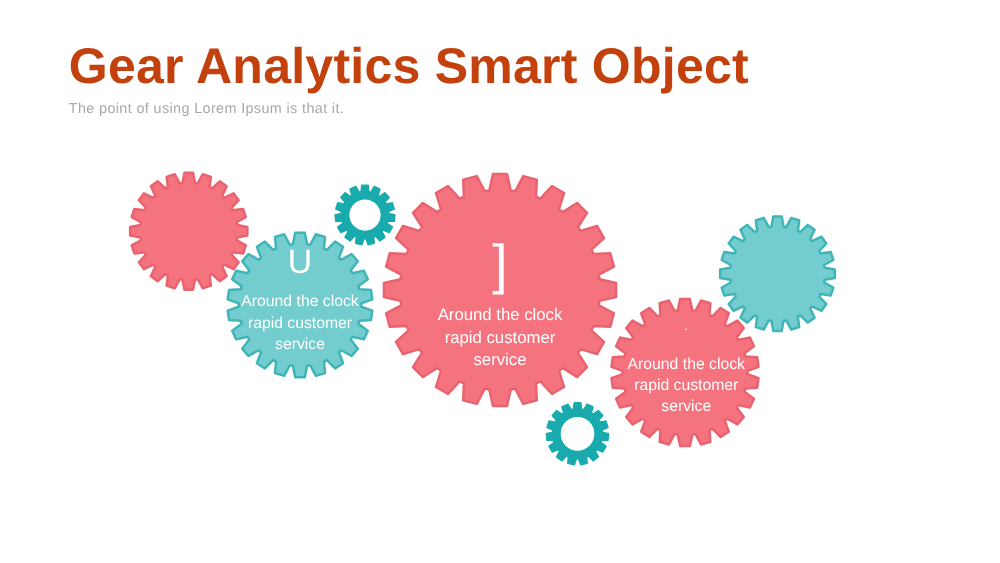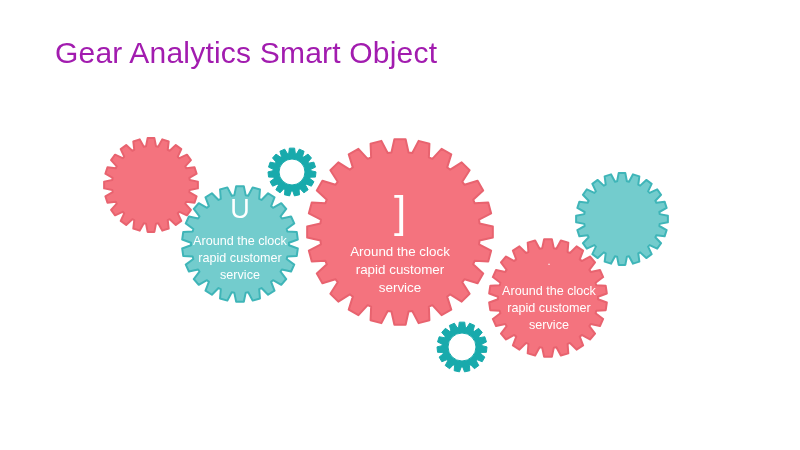--- a/index.html
+++ b/index.html
@@ -18,24 +18,24 @@
   .slide {
     position: absolute;
     inset: 0;
     background: #ffffff;
   }
   
   .title {
     position: absolute;
     left: 55px;
     top: 36px;
-    font-size: 30px;
+    font-size: 40px;
     line-height: 34px;
-    font-weight: normal;
-    color: #a21caf;
+    font-weight: bold;
+    color: #c2410c;
     letter-spacing: 0.2px;
     white-space: nowrap;
   }
   .subtitle {
     position: absolute;
     left: 55px;
     top: 80px;
     font-size: 11.5px;
     line-height: 14px;
     font-weight: normal;
@@ -117,20 +117,21 @@
     line-height: 17px;
   }
 </style>
 </head>
 <body>
 
 <div class="slide">
 
   <div class="title">Gear Analytics Smart Object</div>
 
+  <div class="subtitle">The point of using Lorem Ipsum is that it.</div>
 
   <div class="stage">
     <svg id="gear-svg" viewBox="0 0 800 450">
         <path d="M145.99,146.32L147.61,138.12L154.39,138.12L156.01,146.32A39,39 0 0 1 158.19,146.67L158.19,146.67L162.26,139.37L168.71,141.47L167.72,149.76A39,39 0 0 1 169.68,150.77L169.68,150.77L175.81,145.08L181.30,149.07L177.79,156.65A39,39 0 0 1 179.35,158.21L179.35,158.21L186.93,154.70L190.92,160.19L185.23,166.32A39,39 0 0 1 186.24,168.28L186.24,168.28L194.53,167.29L196.63,173.74L189.33,177.81A39,39 0 0 1 189.68,179.99L189.68,179.99L197.88,181.61L197.88,188.39L189.68,190.01A39,39 0 0 1 189.33,192.19L189.33,192.19L196.63,196.26L194.53,202.71L186.24,201.72A39,39 0 0 1 185.23,203.68L185.23,203.68L190.92,209.81L186.93,215.30L179.35,211.79A39,39 0 0 1 177.79,213.35L177.79,213.35L181.30,220.93L175.81,224.92L169.68,219.23A39,39 0 0 1 167.72,220.24L167.72,220.24L168.71,228.53L162.26,230.63L158.19,223.33A39,39 0 0 1 156.01,223.68L156.01,223.68L154.39,231.88L147.61,231.88L145.99,223.68A39,39 0 0 1 143.81,223.33L143.81,223.33L139.74,230.63L133.29,228.53L134.28,220.24A39,39 0 0 1 132.32,219.23L132.32,219.23L126.19,224.92L120.70,220.93L124.21,213.35A39,39 0 0 1 122.65,211.79L122.65,211.79L115.07,215.30L111.08,209.81L116.77,203.68A39,39 0 0 1 115.76,201.72L115.76,201.72L107.47,202.71L105.37,196.26L112.67,192.19A39,39 0 0 1 112.32,190.01L112.32,190.01L104.12,188.39L104.12,181.61L112.32,179.99A39,39 0 0 1 112.67,177.81L112.67,177.81L105.37,173.74L107.47,167.29L115.76,168.28A39,39 0 0 1 116.77,166.32L116.77,166.32L111.08,160.19L115.07,154.70L122.65,158.21A39,39 0 0 1 124.21,156.65L124.21,156.65L120.70,149.07L126.19,145.08L132.32,150.77A39,39 0 0 1 134.28,149.76L134.28,149.76L133.29,141.47L139.74,139.37L143.81,146.67A39,39 0 0 1 145.99,146.32Z" fill="#F4737E" stroke="#E8636F" stroke-width="2" stroke-linejoin="round"></path>
         <path d="M234.28,195.34L236.19,186.13L243.81,186.13L245.72,195.34A49,49 0 0 1 248.22,195.69L248.22,195.69L252.65,187.40L259.96,189.54L259.20,198.92A49,49 0 0 1 261.49,199.97L261.49,199.97L268.09,193.25L274.49,197.37L271.13,206.16A49,49 0 0 1 273.03,207.81L273.03,207.81L281.25,203.22L286.23,208.98L280.53,216.46A49,49 0 0 1 281.89,218.58L281.89,218.58L291.06,216.49L294.23,223.42L286.64,228.99A49,49 0 0 1 287.35,231.41L287.35,231.41L296.74,232.00L297.83,239.53L288.98,242.74A49,49 0 0 1 288.98,245.26L288.98,245.26L297.83,248.47L296.74,256.00L287.35,256.59A49,49 0 0 1 286.64,259.01L286.64,259.01L294.23,264.58L291.06,271.51L281.89,269.42A49,49 0 0 1 280.53,271.54L280.53,271.54L286.23,279.02L281.25,284.78L273.03,280.19A49,49 0 0 1 271.13,281.84L271.13,281.84L274.49,290.63L268.09,294.75L261.49,288.03A49,49 0 0 1 259.20,289.08L259.20,289.08L259.96,298.46L252.65,300.60L248.22,292.31A49,49 0 0 1 245.72,292.66L245.72,292.66L243.81,301.87L236.19,301.87L234.28,292.66A49,49 0 0 1 231.78,292.31L231.78,292.31L227.35,300.60L220.04,298.46L220.80,289.08A49,49 0 0 1 218.51,288.03L218.51,288.03L211.91,294.75L205.51,290.63L208.87,281.84A49,49 0 0 1 206.97,280.19L206.97,280.19L198.75,284.78L193.77,279.02L199.47,271.54A49,49 0 0 1 198.11,269.42L198.11,269.42L188.94,271.51L185.77,264.58L193.36,259.01A49,49 0 0 1 192.65,256.59L192.65,256.59L183.26,256.00L182.17,248.47L191.02,245.26A49,49 0 0 1 191.02,242.74L191.02,242.74L182.17,239.53L183.26,232.00L192.65,231.41A49,49 0 0 1 193.36,228.99L193.36,228.99L185.77,223.42L188.94,216.49L198.11,218.58A49,49 0 0 1 199.47,216.46L199.47,216.46L193.77,208.98L198.75,203.22L206.97,207.81A49,49 0 0 1 208.87,206.16L208.87,206.16L205.51,197.37L211.91,193.25L218.51,199.97A49,49 0 0 1 220.80,198.92L220.80,198.92L220.04,189.54L227.35,187.40L231.78,195.69A49,49 0 0 1 234.28,195.34Z" fill="#73CCCD" stroke="#3FB5B8" stroke-width="2" stroke-linejoin="round"></path>
         <path d="M391.43,152.46L394.40,139.17L405.60,139.17L408.57,152.46A80,80 0 0 1 412.31,152.95L412.31,152.95L418.62,140.88L429.43,143.78L428.86,157.39A80,80 0 0 1 432.35,158.83L432.35,158.83L441.57,148.81L451.26,154.40L447.19,167.40A80,80 0 0 1 450.18,169.70L450.18,169.70L461.68,162.40L469.60,170.32L462.30,181.82A80,80 0 0 1 464.60,184.81L464.60,184.81L477.60,180.74L483.19,190.43L473.17,199.65A80,80 0 0 1 474.61,203.14L474.61,203.14L488.22,202.57L491.12,213.38L479.05,219.69A80,80 0 0 1 479.54,223.43L479.54,223.43L492.83,226.40L492.83,237.60L479.54,240.57A80,80 0 0 1 479.05,244.31L479.05,244.31L491.12,250.62L488.22,261.43L474.61,260.86A80,80 0 0 1 473.17,264.35L473.17,264.35L483.19,273.57L477.60,283.26L464.60,279.19A80,80 0 0 1 462.30,282.18L462.30,282.18L469.60,293.68L461.68,301.60L450.18,294.30A80,80 0 0 1 447.19,296.60L447.19,296.60L451.26,309.60L441.57,315.19L432.35,305.17A80,80 0 0 1 428.86,306.61L428.86,306.61L429.43,320.22L418.62,323.12L412.31,311.05A80,80 0 0 1 408.57,311.54L408.57,311.54L405.60,324.83L394.40,324.83L391.43,311.54A80,80 0 0 1 387.69,311.05L387.69,311.05L381.38,323.12L370.57,320.22L371.14,306.61A80,80 0 0 1 367.65,305.17L367.65,305.17L358.43,315.19L348.74,309.60L352.81,296.60A80,80 0 0 1 349.82,294.30L349.82,294.30L338.32,301.60L330.40,293.68L337.70,282.18A80,80 0 0 1 335.40,279.19L335.40,279.19L322.40,283.26L316.81,273.57L326.83,264.35A80,80 0 0 1 325.39,260.86L325.39,260.86L311.78,261.43L308.88,250.62L320.95,244.31A80,80 0 0 1 320.46,240.57L320.46,240.57L307.17,237.60L307.17,226.40L320.46,223.43A80,80 0 0 1 320.95,219.69L320.95,219.69L308.88,213.38L311.78,202.57L325.39,203.14A80,80 0 0 1 326.83,199.65L326.83,199.65L316.81,190.43L322.40,180.74L335.40,184.81A80,80 0 0 1 337.70,181.82L337.70,181.82L330.40,170.32L338.32,162.40L349.82,169.70A80,80 0 0 1 352.81,167.40L352.81,167.40L348.74,154.40L358.43,148.81L367.65,158.83A80,80 0 0 1 371.14,157.39L371.14,157.39L370.57,143.78L381.38,140.88L387.69,152.95A80,80 0 0 1 391.43,152.46Z" fill="#F4737E" stroke="#E8636F" stroke-width="2" stroke-linejoin="round"></path>
         <path d="M542.16,248.34L544.13,239.13L551.87,239.13L553.84,248.34A50,50 0 0 1 556.39,248.71L556.39,248.71L560.87,240.42L568.30,242.60L567.59,252.00A50,50 0 0 1 569.93,253.07L569.93,253.07L576.57,246.38L583.09,250.57L579.76,259.38A50,50 0 0 1 581.70,261.07L581.70,261.07L589.96,256.52L595.03,262.37L589.35,269.90A50,50 0 0 1 590.74,272.06L590.74,272.06L599.94,270.02L603.16,277.07L595.60,282.69A50,50 0 0 1 596.32,285.15L596.32,285.15L605.72,285.79L606.82,293.45L597.98,296.71A50,50 0 0 1 597.98,299.29L597.98,299.29L606.82,302.55L605.72,310.21L596.32,310.85A50,50 0 0 1 595.60,313.31L595.60,313.31L603.16,318.93L599.94,325.98L590.74,323.94A50,50 0 0 1 589.35,326.10L589.35,326.10L595.03,333.63L589.96,339.48L581.70,334.93A50,50 0 0 1 579.76,336.62L579.76,336.62L583.09,345.43L576.57,349.62L569.93,342.93A50,50 0 0 1 567.59,344.00L567.59,344.00L568.30,353.40L560.87,355.58L556.39,347.29A50,50 0 0 1 553.84,347.66L553.84,347.66L551.87,356.87L544.13,356.87L542.16,347.66A50,50 0 0 1 539.61,347.29L539.61,347.29L535.13,355.58L527.70,353.40L528.41,344.00A50,50 0 0 1 526.07,342.93L526.07,342.93L519.43,349.62L512.91,345.43L516.24,336.62A50,50 0 0 1 514.30,334.93L514.30,334.93L506.04,339.48L500.97,333.63L506.65,326.10A50,50 0 0 1 505.26,323.94L505.26,323.94L496.06,325.98L492.84,318.93L500.40,313.31A50,50 0 0 1 499.68,310.85L499.68,310.85L490.28,310.21L489.18,302.55L498.02,299.29A50,50 0 0 1 498.02,296.71L498.02,296.71L489.18,293.45L490.28,285.79L499.68,285.15A50,50 0 0 1 500.40,282.69L500.40,282.69L492.84,277.07L496.06,270.02L505.26,272.06A50,50 0 0 1 506.65,269.90L506.65,269.90L500.97,262.37L506.04,256.52L514.30,261.07A50,50 0 0 1 516.24,259.38L516.24,259.38L512.91,250.57L519.43,246.38L526.07,253.07A50,50 0 0 1 528.41,252.00L528.41,252.00L527.70,242.60L535.13,240.42L539.61,248.71A50,50 0 0 1 542.16,248.34Z" fill="#F4737E" stroke="#E8636F" stroke-width="2" stroke-linejoin="round"></path>
         <path d="M617.12,181.31L618.68,173.12L625.32,173.12L626.88,181.31A38,38 0 0 1 629.00,181.65L629.00,181.65L633.02,174.34L639.34,176.39L638.29,184.67A38,38 0 0 1 640.20,185.64L640.20,185.64L646.28,179.93L651.65,183.83L648.10,191.38A38,38 0 0 1 649.62,192.90L649.62,192.90L657.17,189.35L661.07,194.72L655.36,200.80A38,38 0 0 1 656.33,202.71L656.33,202.71L664.61,201.66L666.66,207.98L659.35,212.00A38,38 0 0 1 659.69,214.12L659.69,214.12L667.88,215.68L667.88,222.32L659.69,223.88A38,38 0 0 1 659.35,226.00L659.35,226.00L666.66,230.02L664.61,236.34L656.33,235.29A38,38 0 0 1 655.36,237.20L655.36,237.20L661.07,243.28L657.17,248.65L649.62,245.10A38,38 0 0 1 648.10,246.62L648.10,246.62L651.65,254.17L646.28,258.07L640.20,252.36A38,38 0 0 1 638.29,253.33L638.29,253.33L639.34,261.61L633.02,263.66L629.00,256.35A38,38 0 0 1 626.88,256.69L626.88,256.69L625.32,264.88L618.68,264.88L617.12,256.69A38,38 0 0 1 615.00,256.35L615.00,256.35L610.98,263.66L604.66,261.61L605.71,253.33A38,38 0 0 1 603.80,252.36L603.80,252.36L597.72,258.07L592.35,254.17L595.90,246.62A38,38 0 0 1 594.38,245.10L594.38,245.10L586.83,248.65L582.93,243.28L588.64,237.20A38,38 0 0 1 587.67,235.29L587.67,235.29L579.39,236.34L577.34,230.02L584.65,226.00A38,38 0 0 1 584.31,223.88L584.31,223.88L576.12,222.32L576.12,215.68L584.31,214.12A38,38 0 0 1 584.65,212.00L584.65,212.00L577.34,207.98L579.39,201.66L587.67,202.71A38,38 0 0 1 588.64,200.80L588.64,200.80L582.93,194.72L586.83,189.35L594.38,192.90A38,38 0 0 1 595.90,191.38L595.90,191.38L592.35,183.83L597.72,179.93L603.80,185.64A38,38 0 0 1 605.71,184.67L605.71,184.67L604.66,176.39L610.98,174.34L615.00,181.65A38,38 0 0 1 617.12,181.31Z" fill="#73CCCD" stroke="#3FB5B8" stroke-width="2" stroke-linejoin="round"></path>
         <path fill-rule="evenodd" d="M288.75,153.28L289.39,148.14L294.61,148.14L295.25,153.28A19,19 0 0 1 296.65,153.58L296.65,153.58L299.32,149.14L304.09,151.27L302.58,156.22A19,19 0 0 1 303.74,157.06L303.74,157.06L307.98,154.10L311.48,157.97L308.08,161.89A19,19 0 0 1 308.80,163.13L308.80,163.13L313.88,162.15L315.50,167.11L310.81,169.30A19,19 0 0 1 310.96,170.73L310.96,170.73L316.00,171.90L315.45,177.09L310.28,177.19A19,19 0 0 1 309.84,178.55L309.84,178.55L313.97,181.67L311.36,186.19L306.59,184.17A19,19 0 0 1 305.63,185.24L305.63,185.24L308.13,189.77L303.91,192.83L300.38,189.05A19,19 0 0 1 299.07,189.64L299.07,189.64L299.51,194.79L294.41,195.88L292.72,190.99A19,19 0 0 1 291.28,190.99L291.28,190.99L289.59,195.88L284.49,194.79L284.93,189.64A19,19 0 0 1 283.62,189.05L283.62,189.05L280.09,192.83L275.87,189.77L278.37,185.24A19,19 0 0 1 277.41,184.17L277.41,184.17L272.64,186.19L270.03,181.67L274.16,178.55A19,19 0 0 1 273.72,177.19L273.72,177.19L268.55,177.09L268.00,171.90L273.04,170.73A19,19 0 0 1 273.19,169.30L273.19,169.30L268.50,167.11L270.12,162.15L275.20,163.13A19,19 0 0 1 275.92,161.89L275.92,161.89L272.52,157.97L276.02,154.10L280.26,157.06A19,19 0 0 1 281.42,156.22L281.42,156.22L279.91,151.27L284.68,149.14L287.35,153.58A19,19 0 0 1 288.75,153.28Z M279,172a13,13 0 1 0 26,0a13,13 0 1 0 -26,0Z" fill="#18AAAC" stroke="#18AAAC" stroke-width="1" stroke-linejoin="round"></path>
         <path fill-rule="evenodd" d="M458.58,327.29L459.28,322.15L464.72,322.15L465.42,327.29A20,20 0 0 1 466.89,327.61L466.89,327.61L469.63,323.19L474.59,325.40L473.14,330.39A20,20 0 0 1 474.36,331.27L474.36,331.27L478.65,328.35L482.29,332.39L478.93,336.35A20,20 0 0 1 479.69,337.66L479.69,337.66L484.80,336.74L486.48,341.90L481.80,344.16A20,20 0 0 1 481.96,345.66L481.96,345.66L487.00,346.90L486.43,352.30L481.24,352.46A20,20 0 0 1 480.77,353.89L480.77,353.89L484.88,357.07L482.16,361.78L477.36,359.81A20,20 0 0 1 476.35,360.93L476.35,360.93L478.81,365.51L474.41,368.70L470.82,364.95A20,20 0 0 1 469.44,365.56L469.44,365.56L469.82,370.74L464.51,371.87L462.75,366.99A20,20 0 0 1 461.25,366.99L461.25,366.99L459.49,371.87L454.18,370.74L454.56,365.56A20,20 0 0 1 453.18,364.95L453.18,364.95L449.59,368.70L445.19,365.51L447.65,360.93A20,20 0 0 1 446.64,359.81L446.64,359.81L441.84,361.78L439.12,357.07L443.23,353.89A20,20 0 0 1 442.76,352.46L442.76,352.46L437.57,352.30L437.00,346.90L442.04,345.66A20,20 0 0 1 442.20,344.16L442.20,344.16L437.52,341.90L439.20,336.74L444.31,337.66A20,20 0 0 1 445.07,336.35L445.07,336.35L441.71,332.39L445.35,328.35L449.64,331.27A20,20 0 0 1 450.86,330.39L450.86,330.39L449.41,325.40L454.37,323.19L457.11,327.61A20,20 0 0 1 458.58,327.29Z M448,347a14,14 0 1 0 28,0a14,14 0 1 0 -28,0Z" fill="#18AAAC" stroke="#18AAAC" stroke-width="1" stroke-linejoin="round"></path>

